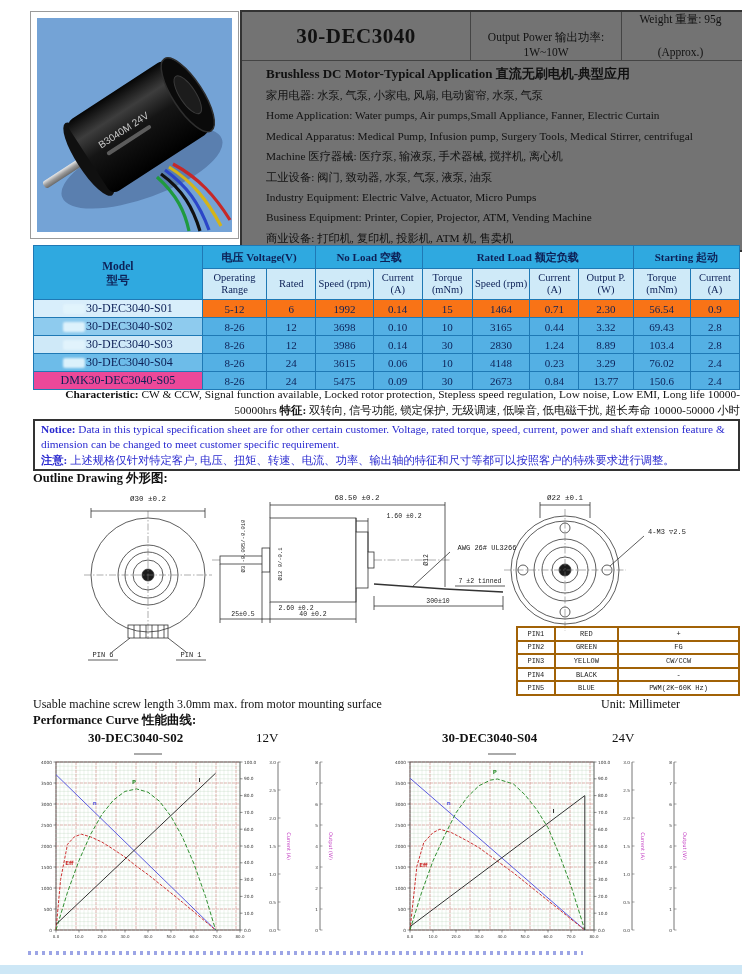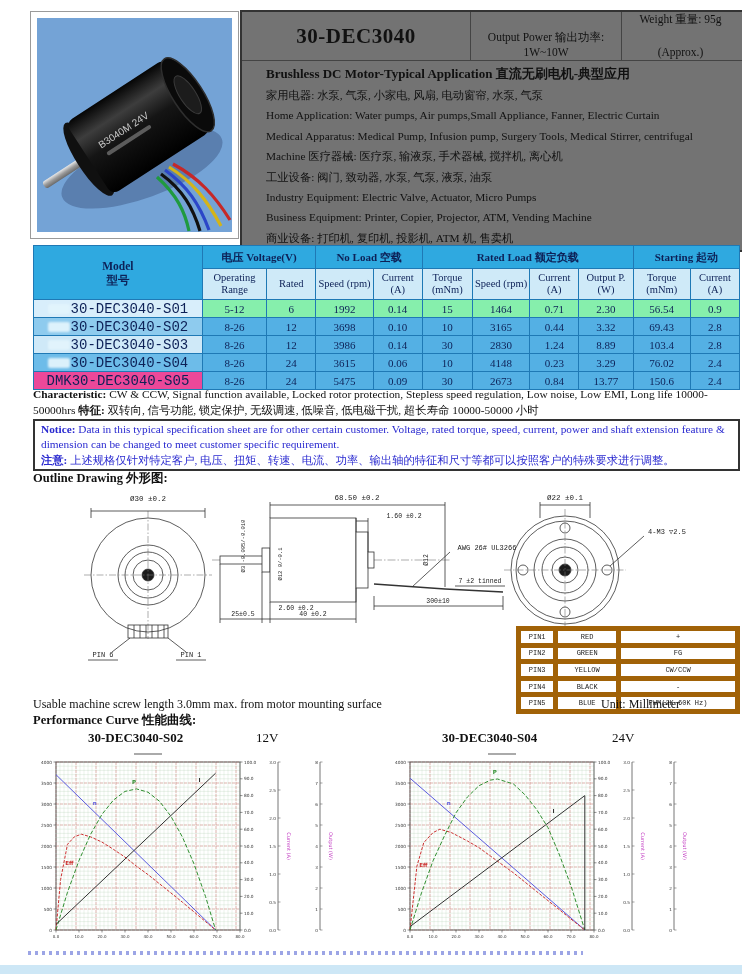--- a/index.html
+++ b/index.html
@@ -22,37 +22,37 @@
   .app-title{font-size:13px;font-weight:bold;line-height:22px;}
   .app-line{font-size:11.3px;line-height:20.4px;white-space:nowrap;overflow:hidden;}
   
   table.spec{position:absolute;left:33px;top:245px;width:707px;border-collapse:collapse;
              table-layout:fixed;font-family:"Liberation Serif",serif;}
   table.spec td{border:1px solid #1f79b5;text-align:center;padding:0;color:#0d2157;
                 overflow:hidden;white-space:nowrap;}
   .g-cell{background:#2fa9e0;font-weight:bold;font-size:11px;height:22px;color:#0d1f66;}
   .s-cell{background:#cfeaf8;font-size:10.5px;line-height:12px;height:30px;white-space:normal!important;}
   .model-h{background:#2fa9e0;font-weight:bold;font-size:11.5px;line-height:14px;color:#0d1f66;}
-  .model-cell{font-family:Liberation Mono, monospace;font-size:14px;height:17px;}
+  .model-cell{font-family:Liberation Serif, serif;font-size:12px;height:17px;}
   .val-cell{font-size:11px;height:17px;}
   .m0{background:#d8eefb}.m1{background:#8ecbee}.m2{background:#cfe9f8}.m3{background:#6dbce9}.m4{background:#ec4899}
-  .r0{background:#86efac}.r1{background:#54b0e4}.r2{background:#54b0e4}.r3{background:#54b0e4}.r4{background:#54b0e4}
+  .r0{background:#f97316}.r1{background:#54b0e4}.r2{background:#54b0e4}.r3{background:#54b0e4}.r4{background:#54b0e4}
   .redact{display:inline-block;width:22px;height:10px;background:rgba(225,243,252,.95);
           border-radius:2px;filter:blur(1px);vertical-align:middle;margin-right:1px;}
   
-  .charac{position:absolute;left:33px;top:386px;width:707px;font-size:11.4px;line-height:16px;}
+  .charac{position:absolute;left:33px;top:386px;width:707px;font-size:11.4px;line-height:16px;text-align:right;}
   .notice{position:absolute;left:33px;top:419px;width:707px;box-sizing:border-box;
           border:2px solid #333;padding:1px 6px;color:#2a2ad0;font-size:11.3px;line-height:15.4px;}
   .outline-title{position:absolute;left:33px;top:470px;font-size:12.5px;font-weight:bold;}
   
   .drawing{position:absolute;left:0;top:488px;}
   .drawing text{font-family:"Liberation Mono",monospace;fill:#222;}
   table.pins{position:absolute;left:516px;top:626px;width:224px;border-collapse:collapse;
              font-family:"Liberation Mono",monospace;font-size:7px;color:#222;}
-  table.pins td{border:5px solid #a16207;height:11.6px;text-align:center;padding:0;}
+  table.pins td{border:2px solid #a16207;height:11.6px;text-align:center;padding:0;}
   
   .screw-note{position:absolute;left:33px;top:697px;font-size:12px;}
   .unit-label{position:absolute;left:601px;top:697px;font-size:12px;}
   .perf-title{position:absolute;left:33px;top:712px;font-size:12.5px;font-weight:bold;}
   .cap{position:absolute;top:730px;font-size:13px;}
   .cap.bold{font-weight:bold;}
   .chart{position:absolute;top:750px;width:330px;height:208px;}
   .chart text{font-family:"DejaVu Sans",sans-serif;}
   
   .micro-strip{position:absolute;left:28px;top:951px;width:555px;height:4px;opacity:.55;

